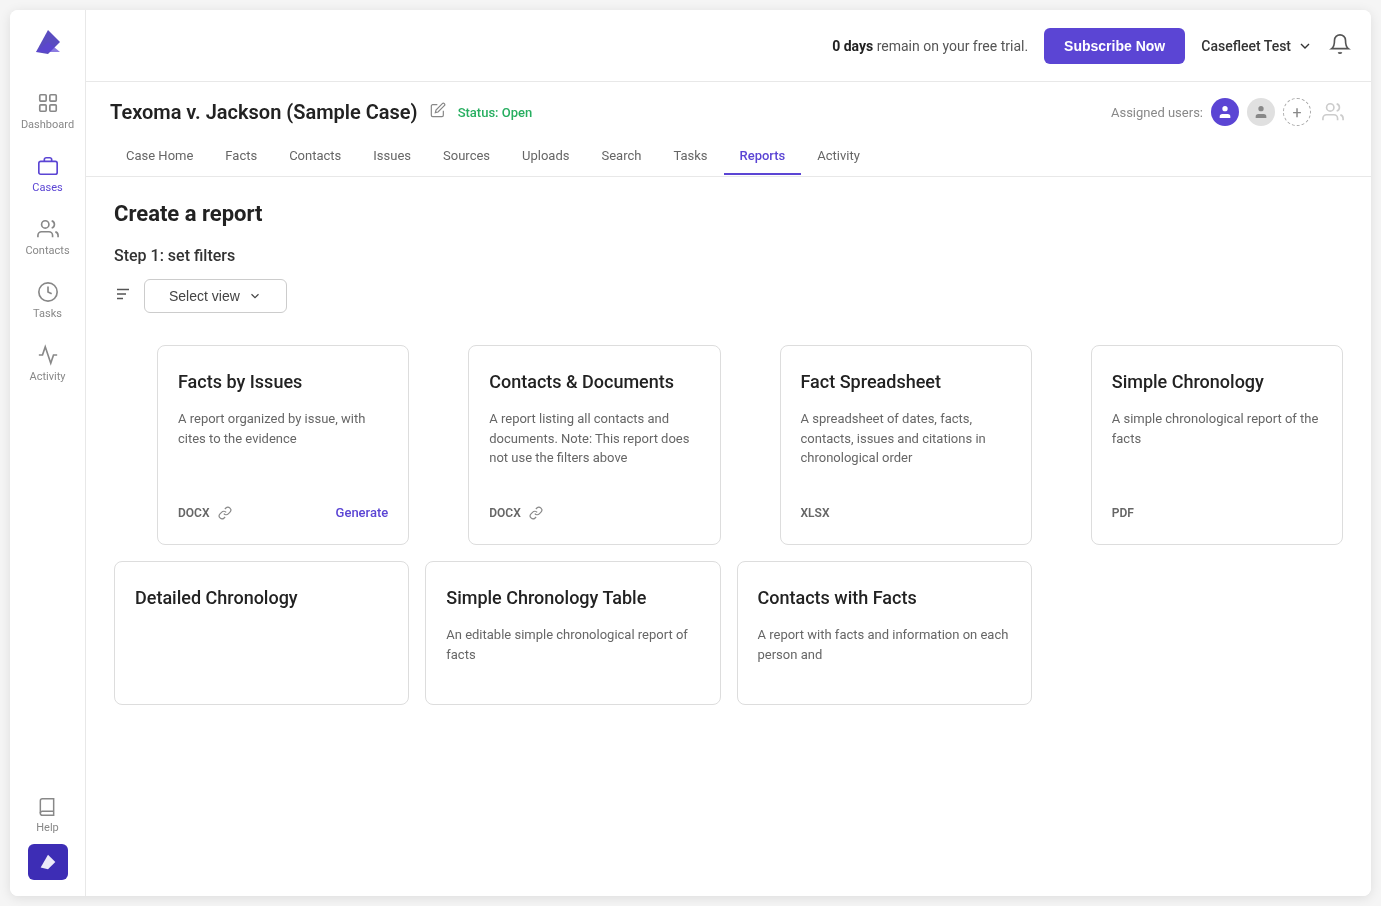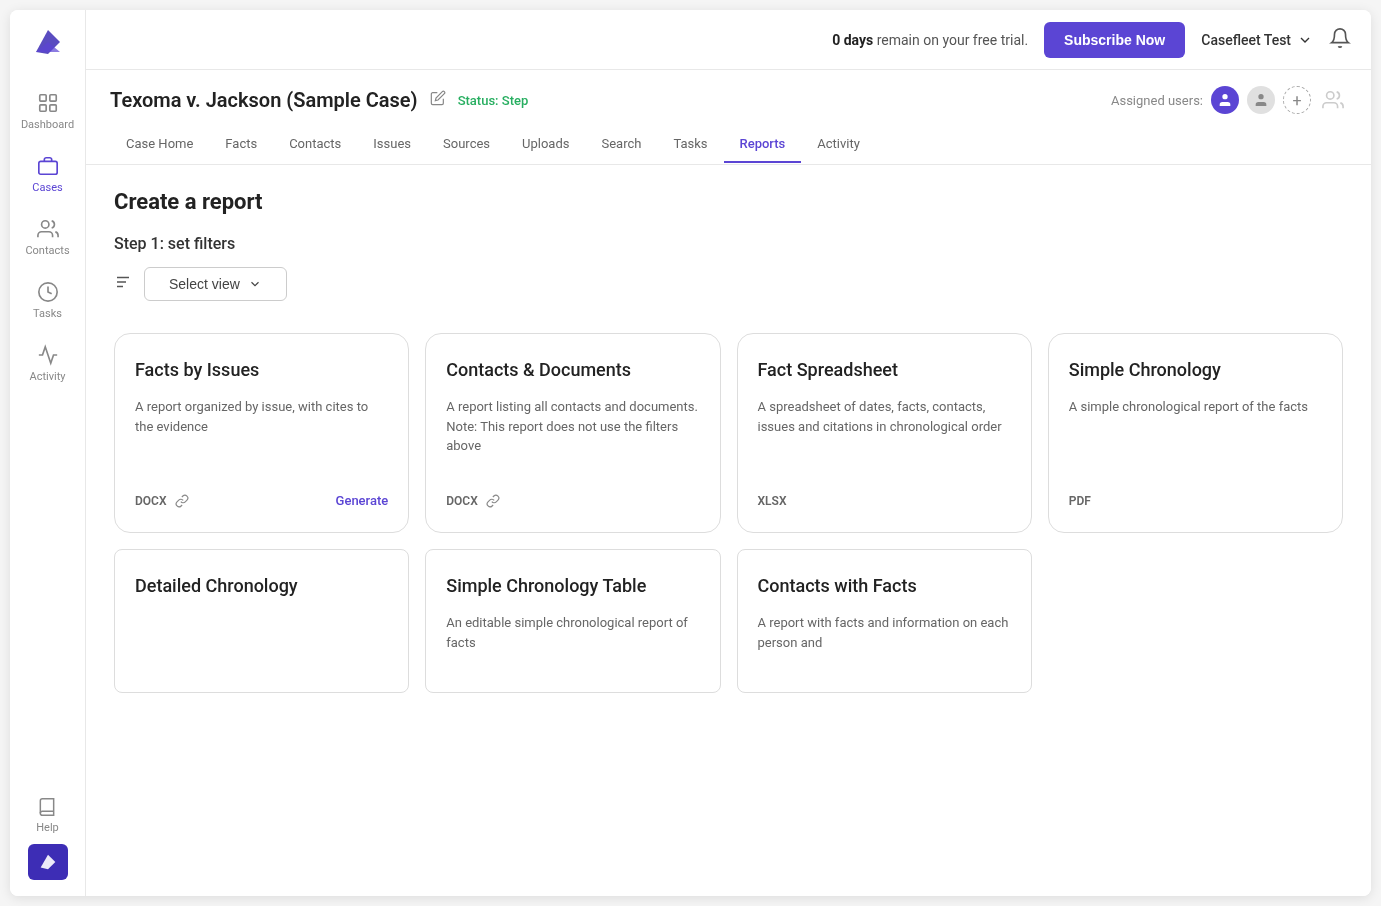--- a/index.html
+++ b/index.html
@@ -15,21 +15,21 @@
     .sidebar-item.active { color: #5b45d4; }
     .sidebar-item svg { width: 22px; height: 22px; }
     .sidebar-bottom { margin-top: auto; display: flex; flex-direction: column; align-items: center; }
     .sidebar-help { display: flex; flex-direction: column; align-items: center; gap: 4px; padding: 10px 8px; cursor: pointer; color: #888; font-size: 11px; }
     .sidebar-help svg { width: 20px; height: 20px; }
 
     
     .main { flex: 1; display: flex; flex-direction: column; overflow: hidden; }
 
     
-    .topbar { height: 60px; display: flex; align-items: center; padding: 0 20px; border-bottom: 1px solid #e8e8e8; background: #fff; justify-content: space-between; }
+    .topbar { height: 72px; display: flex; align-items: center; padding: 0 20px; border-bottom: 1px solid #e8e8e8; background: #fff; justify-content: space-between; }
     .topbar-left { display: flex; align-items: center; gap: 8px; }
     .topbar-right { display: flex; align-items: center; gap: 16px; }
     .trial-text { font-size: 14px; color: #555; }
     .trial-text strong { font-weight: 700; color: #222; }
     .subscribe-btn { background: #5b45d4; color: #fff; border: none; border-radius: 6px; padding: 10px 20px; font-size: 14px; font-weight: 600; cursor: pointer; }
     .user-menu { display: flex; align-items: center; gap: 6px; cursor: pointer; font-size: 14px; font-weight: 500; color: #333; }
     .user-menu svg { width: 16px; height: 16px; }
     .notification-icon { cursor: pointer; }
     .notification-icon svg { width: 22px; height: 22px; color: #555; }
 
@@ -61,21 +61,21 @@
     
     .filter-bar { display: flex; align-items: center; gap: 12px; margin-bottom: 32px; }
     .filter-icon { color: #555; cursor: pointer; }
     .filter-icon svg { width: 18px; height: 18px; }
     .select-view-btn { display: flex; align-items: center; gap: 8px; padding: 8px 24px; border: 1px solid #ccc; border-radius: 6px; cursor: pointer; font-size: 14px; color: #444; background: #fff; }
     .select-view-btn svg { width: 14px; height: 14px; }
 
     
     .step-section { margin-bottom: 8px; }
     .reports-grid { display: grid; grid-template-columns: repeat(4, 1fr); gap: 16px; margin-top: 14px; }
-    .report-card { border: 1px solid #ddd; border-radius: 16px; padding: 24px 20px; cursor: pointer; background: #fff; min-height: 200px; display: flex; flex-direction: column; }
+    .report-card { border: 1px solid #ddd; border-radius: 8px; padding: 24px 20px; cursor: pointer; background: #fff; min-height: 200px; display: flex; flex-direction: column; margin-left: 43px; }
     .report-card-title { font-size: 18px; font-weight: 500; color: #222; margin-bottom: 16px; line-height: 1.3; }
     .report-card-desc { font-size: 13px; color: #666; line-height: 1.5; flex: 1; margin-bottom: 16px; }
     .report-card-footer { display: flex; align-items: center; gap: 8px; font-size: 12px; color: #888; }
     .report-format { font-weight: 600; color: #666; font-size: 12px; }
     .generate-link { color: #5b45d4; font-size: 13px; font-weight: 500; text-decoration: none; cursor: pointer; margin-left: auto; }
 
     .reports-grid-row2 { display: grid; grid-template-columns: repeat(4, 1fr); gap: 16px; margin-top: 16px; }
     .report-card-partial { border: 1px solid #ddd; border-radius: 8px; padding: 24px 20px; cursor: pointer; background: #fff; display: flex; flex-direction: column; }
   </style>
 </head>
@@ -176,21 +176,21 @@
 
     <div class="case-header">
       <div class="case-title-row">
         <span class="case-title">Texoma v. Jackson (Sample Case)</span>
         <span class="edit-icon">
           <svg viewBox="0 0 24 24" fill="none" stroke="currentColor" stroke-width="1.8" width="16" height="16">
               <path d="M11 4H4a2 2 0 00-2 2v14a2 2 0 002 2h14a2 2 0 002-2v-7"></path>
               <path d="M18.5 2.5a2.121 2.121 0 013 3L12 15l-4 1 1-4 9.5-9.5z"></path>
             </svg>
         </span>
-        <span class="status-badge">Status: Step</span>
+        <span class="status-badge">Status: Open</span>
         <div class="assigned-section">
           <span>Assigned users:</span>
           <div class="avatar avatar-purple">
             <svg viewBox="0 0 24 24" fill="white" width="14" height="14">
                 <path d="M20 21v-2a4 4 0 00-4-4H8a4 4 0 00-4 4v2"></path>
                 <circle cx="12" cy="7" r="4"></circle>
               </svg>
           </div>
           <div class="avatar avatar-gray">
             <svg viewBox="0 0 24 24" fill="#888" width="14" height="14">

